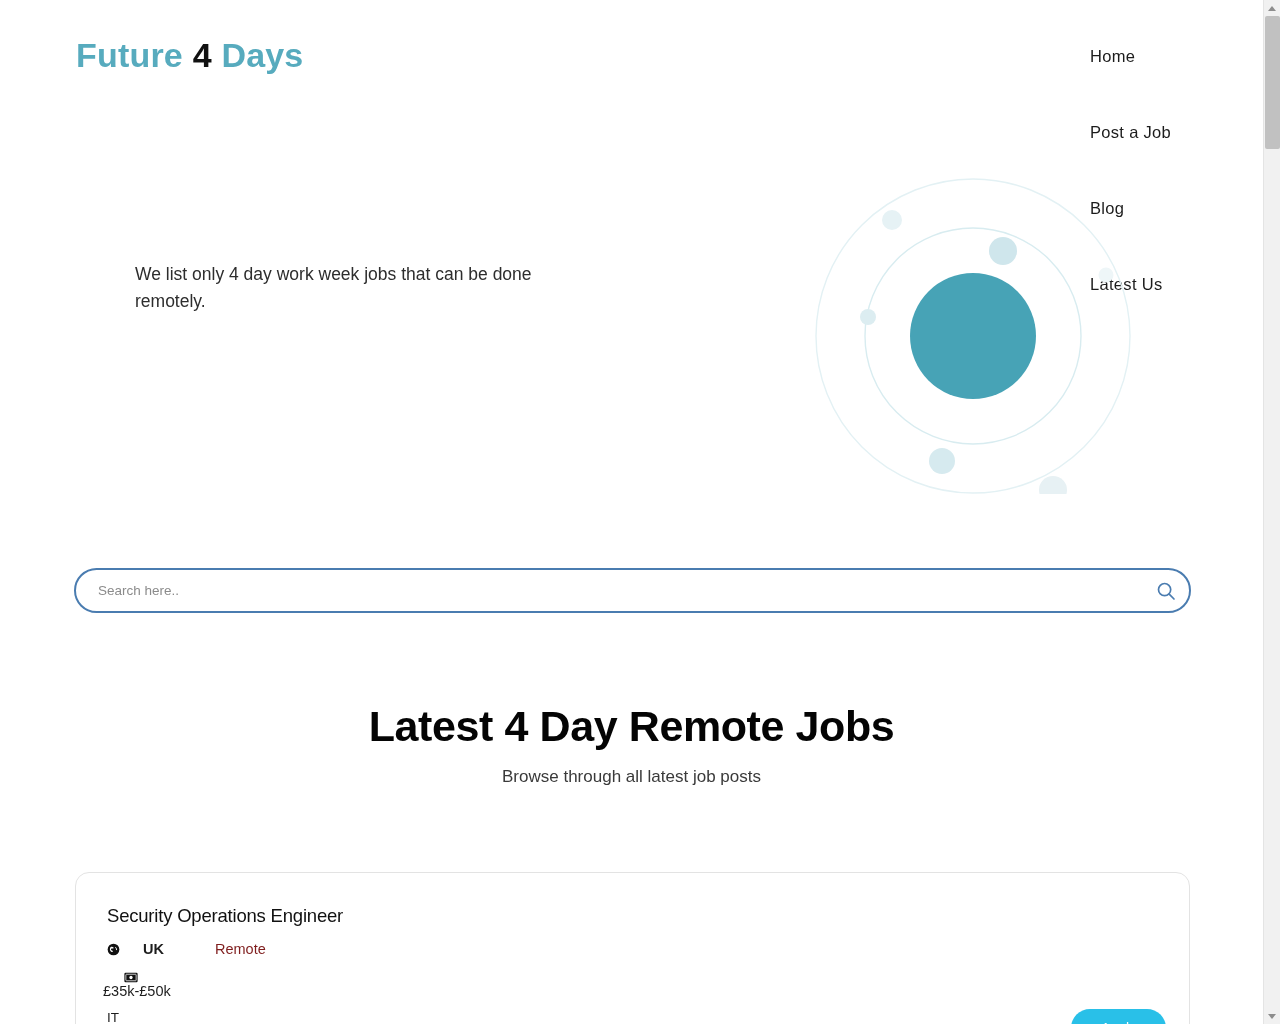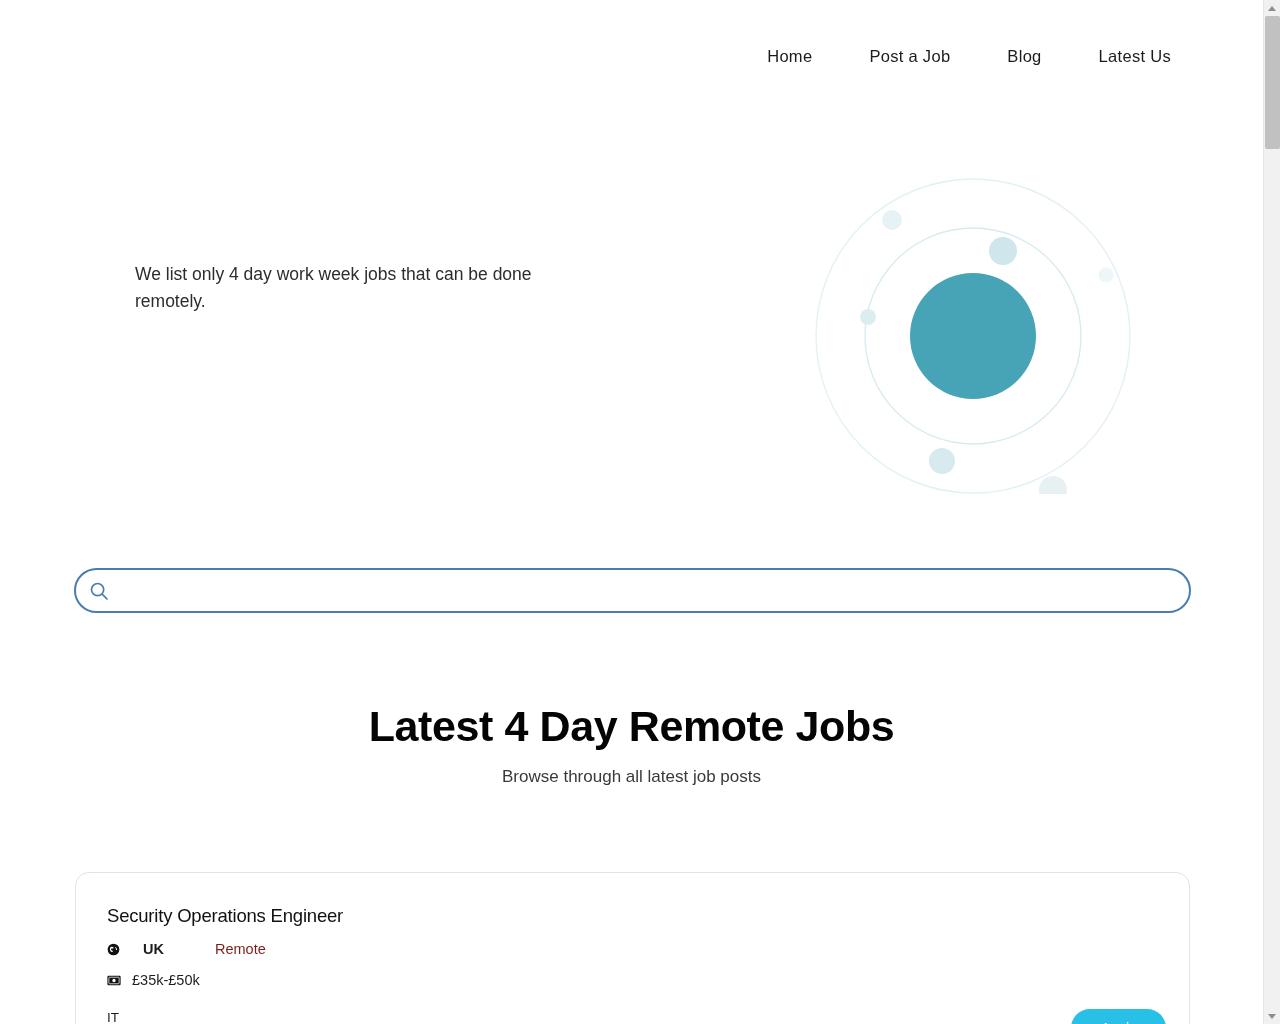--- a/index.html
+++ b/index.html
@@ -47,20 +47,21 @@
     color: #111111;
     font-weight: 700;
   }
   .nav {
     position: absolute;
     right: 92px;
     top: 47px;
     display: flex;
     align-items: flex-start;
     gap: 57px;
+    flex-direction: column;
   }
   .nav-link {
     font-size: 16.5px;
     color: #1c1c1c;
     text-decoration: none;
     letter-spacing: 0.3px;
     white-space: nowrap;
     cursor: pointer;
   }
 
@@ -198,26 +199,27 @@
     font-weight: 700;
     margin-left: 11px;
   }
   .job-meta-loc .mode {
     margin-left: 39px;
     font-weight: 400;
     color: #7f1d1d;
   }
   .job-meta-sal {
     position: absolute;
-    left: 31px;
+    left: 16px;
     top: 99px;
     display: flex;
     align-items: center;
     font-size: 14.5px;
     color: #1d1d1d;
+    flex-direction: column;
   }
   .job-meta-sal .sal {
     margin-left: 11px;
   }
   .job-cat {
     position: absolute;
     left: 31px;
     top: 137px;
     font-size: 13.5px;
     color: #1d1d1d;
@@ -278,20 +280,25 @@
     cursor: pointer;
   }
 </style>
 </head>
 <body>
 
 <div class="page">
   <div class="viewport">
 
     <div class="header">
+      <div class="logo">
+        <span>Future</span>
+        <span class="logo-num">4</span>
+        <span>Days</span>
+      </div>
 
       <nav class="nav">
         <a class="nav-link">Home</a>
         <a class="nav-link">Post a Job</a>
         <a class="nav-link">Blog</a>
         <a class="nav-link">Latest Us</a>
       </nav>
     </div>
 
     <div class="hero">
@@ -309,20 +316,21 @@
           <circle cx="291" cy="97" r="7.5" fill="#eef6f8"></circle>
           <circle cx="53" cy="139" r="8" fill="#dcedf1"></circle>
           <circle cx="127" cy="283" r="13" fill="#d6eaef"></circle>
           <circle cx="238" cy="312" r="14" fill="#e7f1f4"></circle>
         </svg>
       </div>
     </div>
 
     <div class="search-wrap">
       <div class="search-box">
+        <input class="search-input" type="text" placeholder="Search here.." style="">
         <button class="search-btn">
           <span>
             <svg class="icon-svg" width="20" height="20" viewBox="0 0 20 20" aria-hidden="true">
               <circle cx="8.6" cy="8.6" r="6.1" fill="none" stroke="#4a7cb0" stroke-width="1.7"></circle>
               <line x1="13.2" y1="13.2" x2="18" y2="18" stroke="#4a7cb0" stroke-width="1.7" stroke-linecap="round"></line>
             </svg>
           </span>
         </button>
       </div>
     </div>

